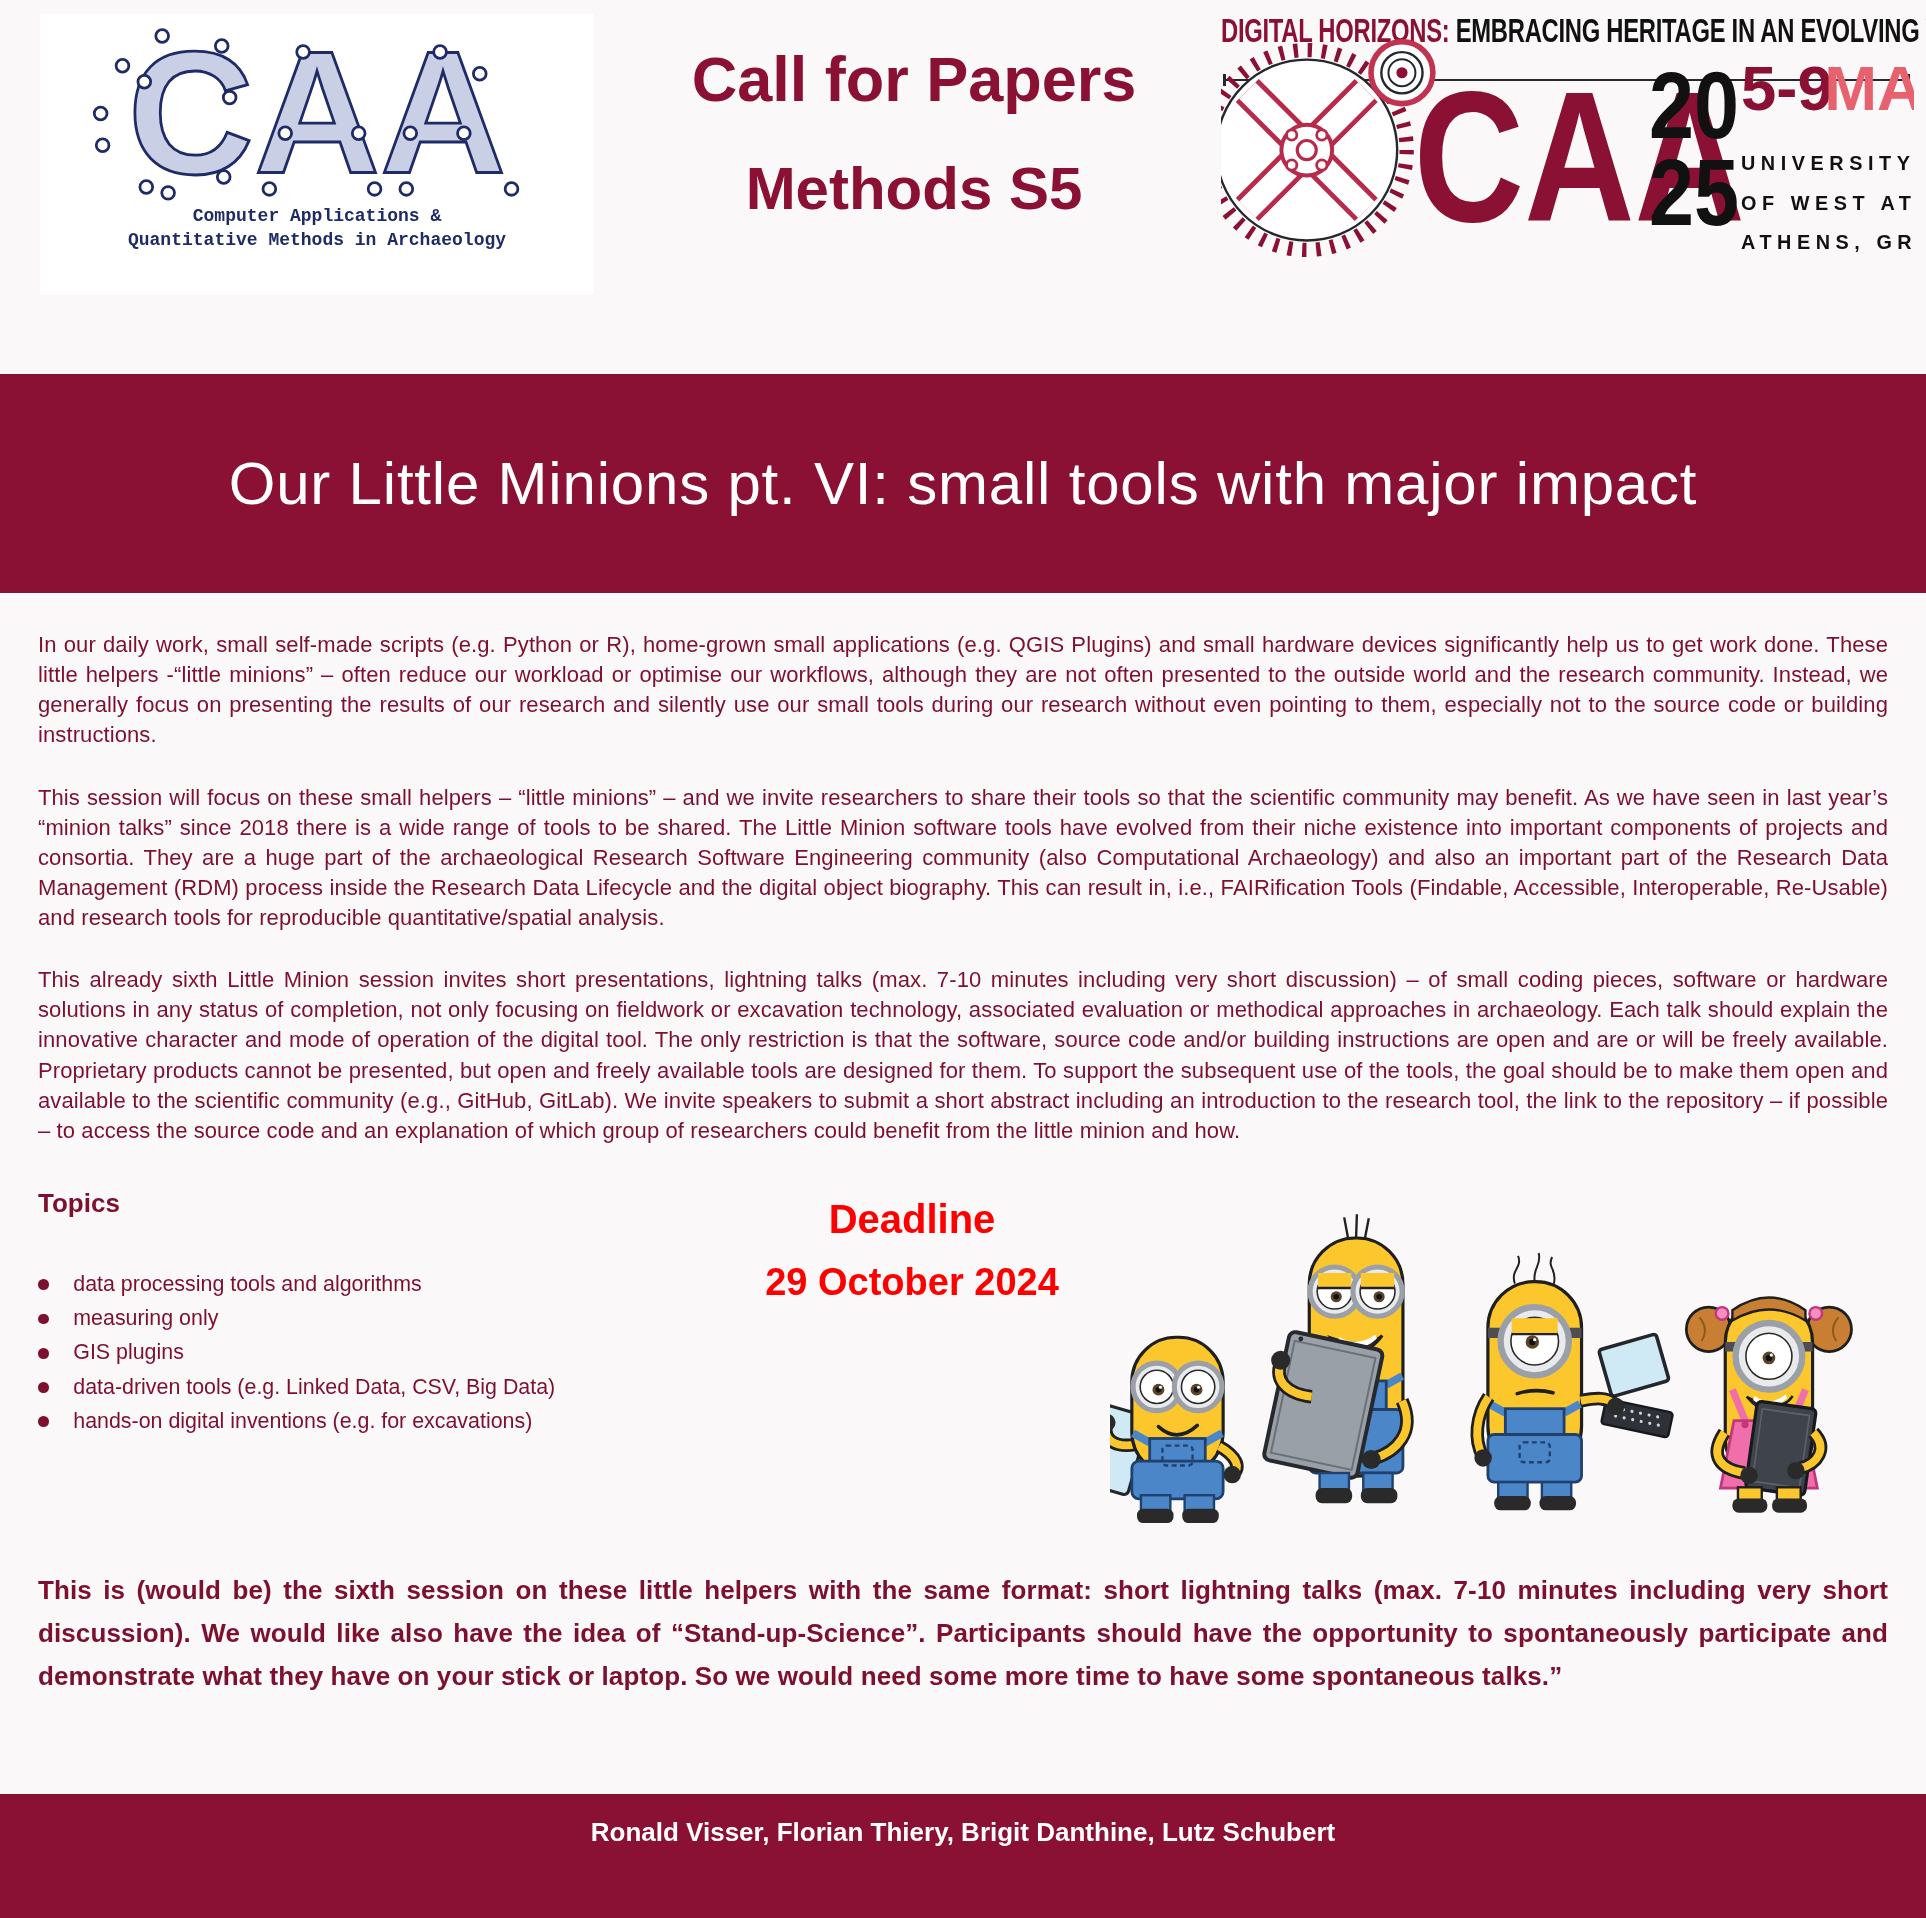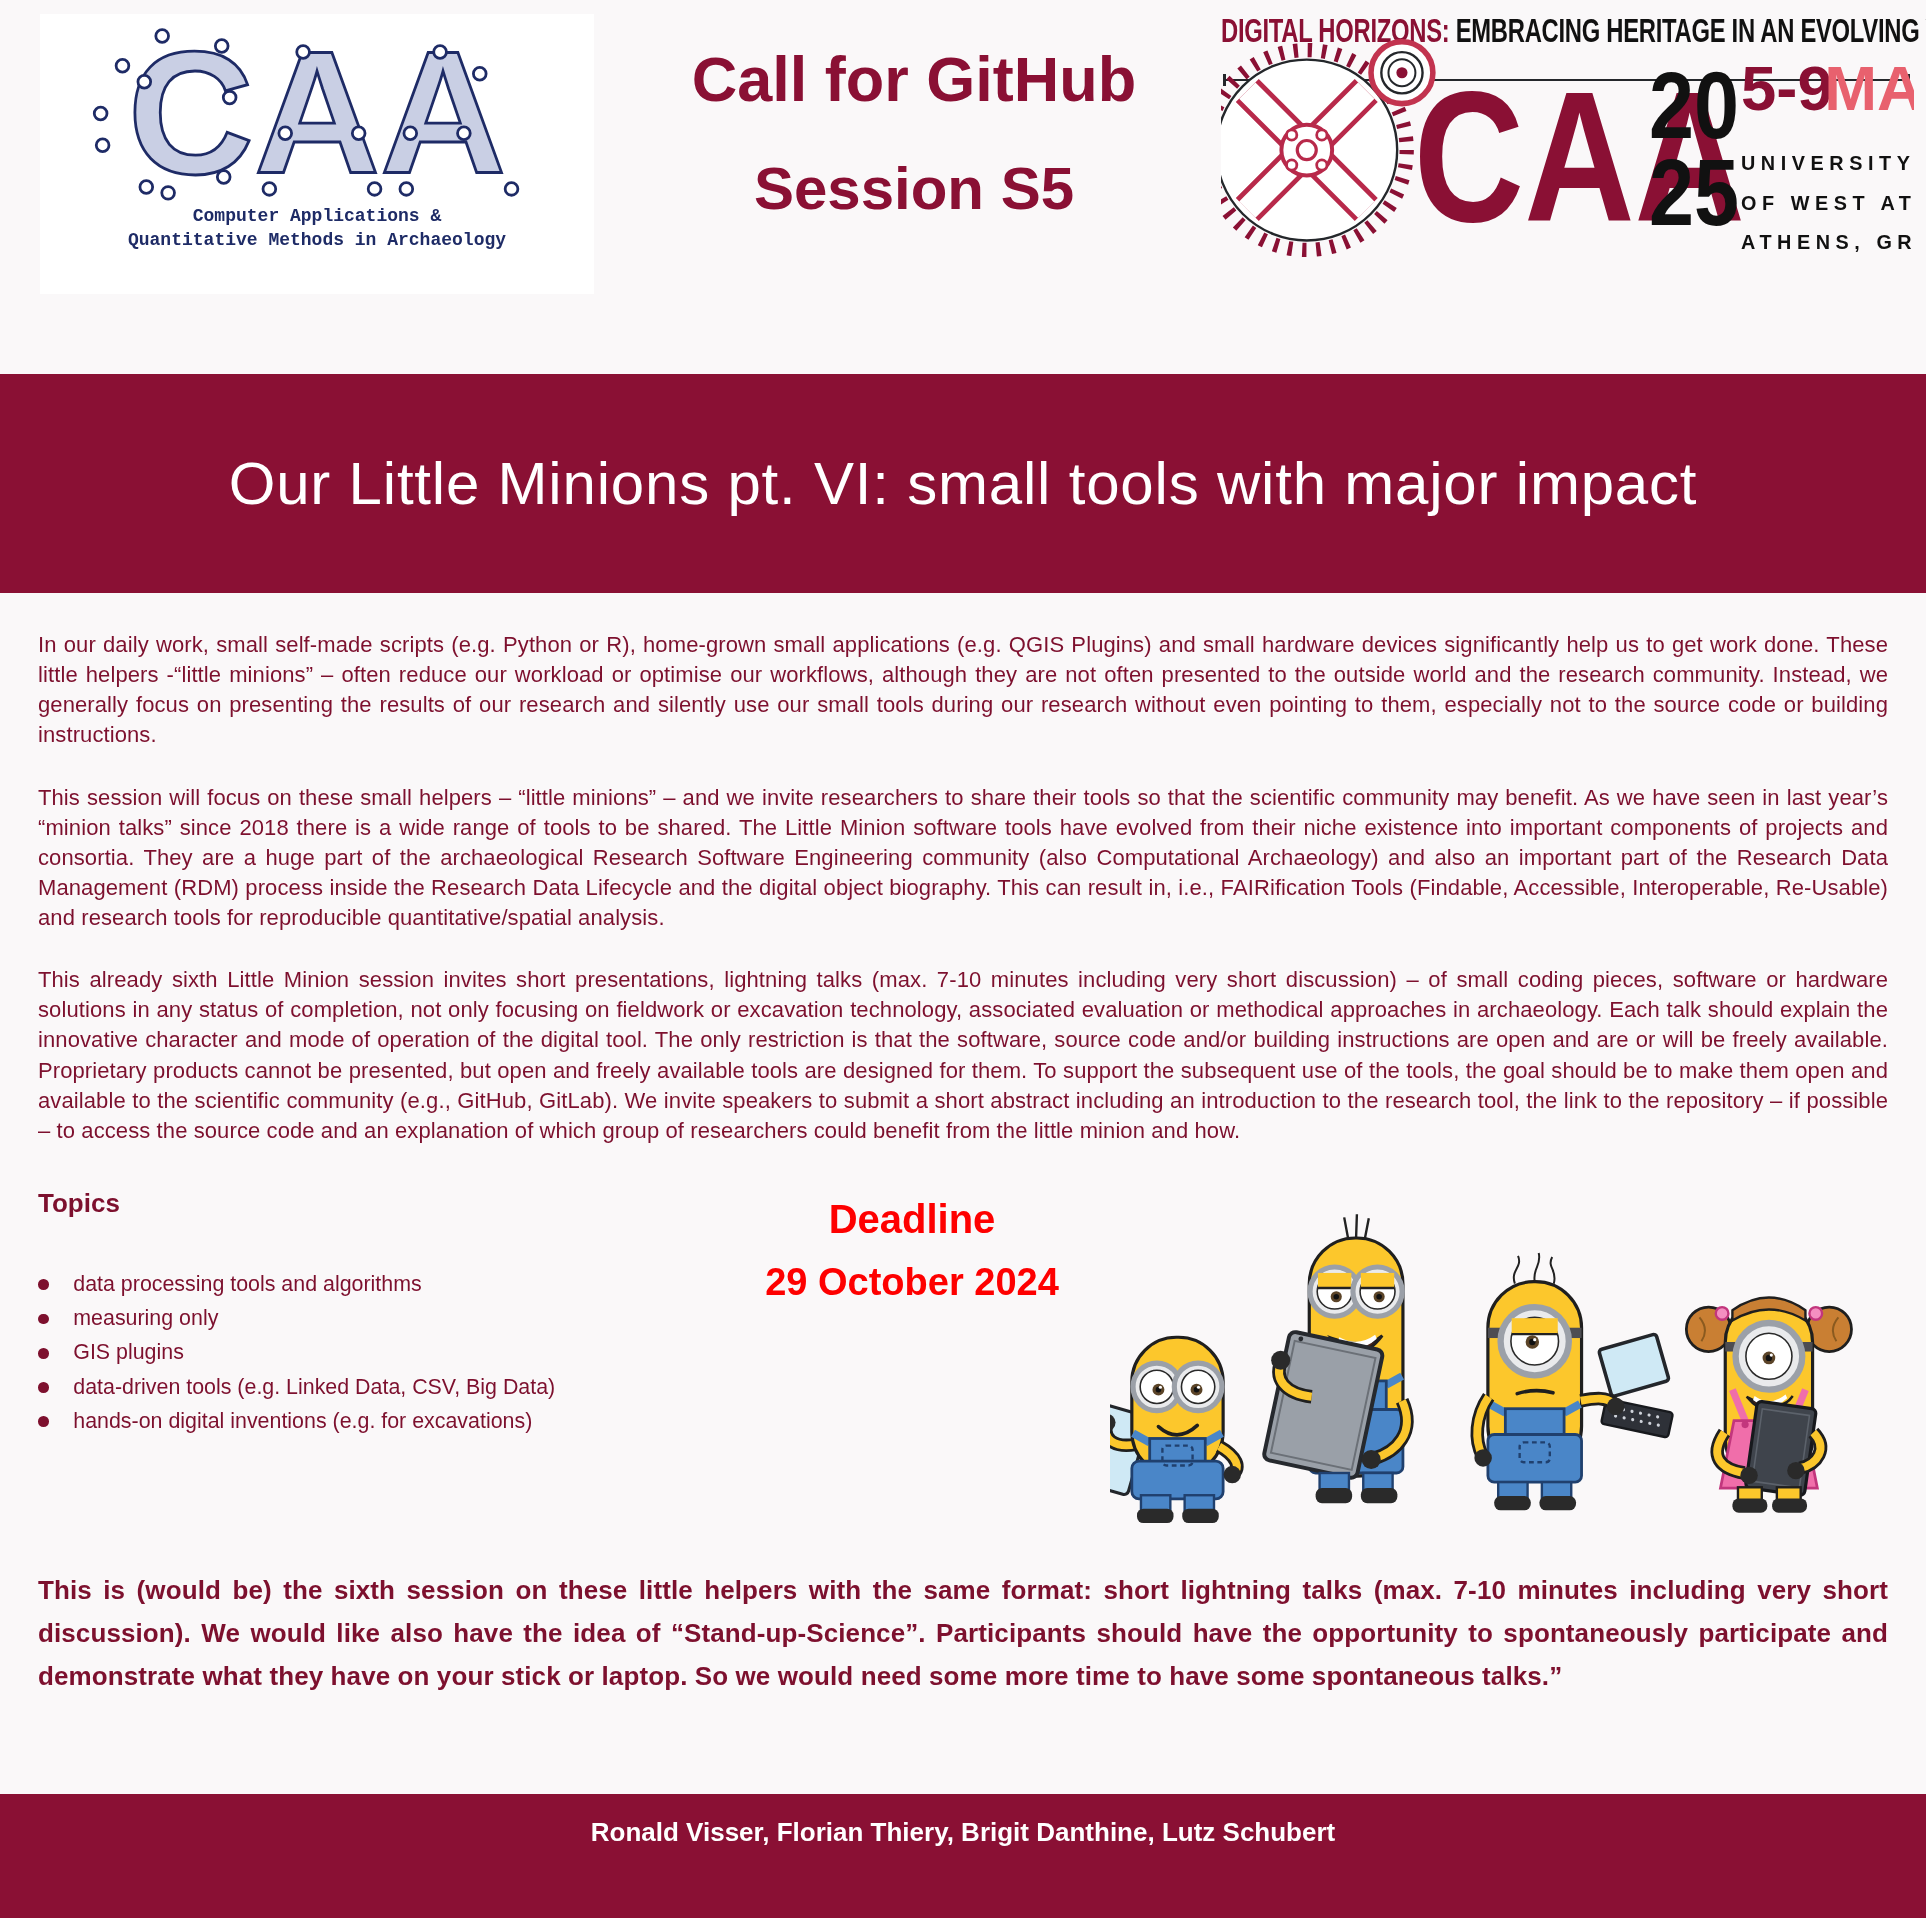--- a/index.html
+++ b/index.html
@@ -98,22 +98,22 @@
           <circle cx="890" cy="440" r="16"></circle>
             <circle cx="1155" cy="440" r="16"></circle>
           <circle cx="1075" cy="150" r="16"></circle>
         </g>
       </svg>
       <div class="caa-tagline">Computer Applications &amp;</div>
       <div class="caa-tagline">Quantitative Methods in Archaeology</div>
     </div>
 
     <div class="call-block">
-      <div class="call-line1">Call for GitHub</div>
-      <div class="call-line2">Session S5</div>
+      <div class="call-line1">Call for Papers</div>
+      <div class="call-line2">Methods S5</div>
     </div>
 
     <div class="conf-block">
       <div class="conf-tagline"><span class="dh">DIGITAL HORIZONS:</span><span> EMBRACING HERITAGE IN AN EVOLVING WORLD</span></div>
       <div class="conf-line"></div>
       <div class="conf-logo">
         <svg width="693" height="230" viewBox="0 0 1745 580">
 
           <g>
             <circle cx="215" cy="280" r="252" fill="none" stroke="#8a1034" stroke-width="36" stroke-dasharray="11 25"></circle>

